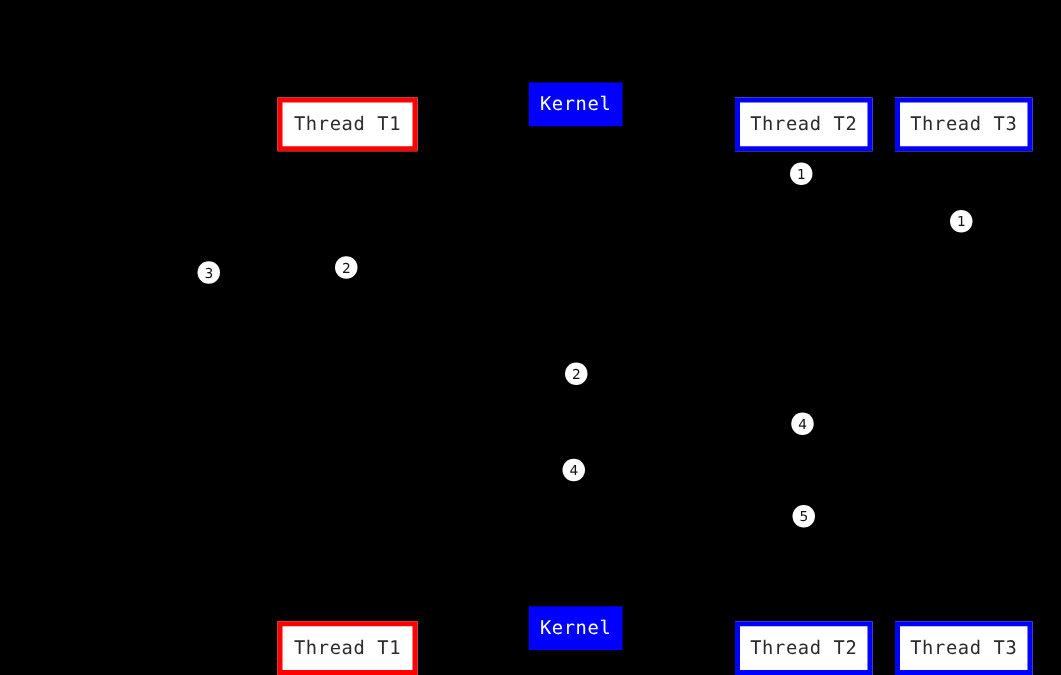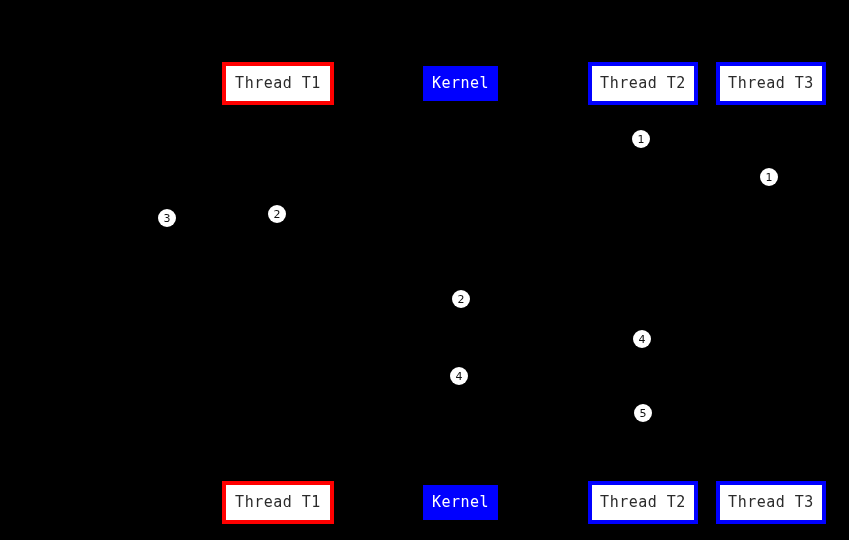--- a/index.html
+++ b/index.html
@@ -28,20 +28,21 @@
     font-size: 15px;
     letter-spacing: 0.5px;
     white-space: nowrap;
     line-height: 1;
   }
   .participant.framed {
     background: #ffffff;
     color: #2b2b2b;
     border-style: solid;
     border-width: 4px;
+    margin-top: 16px;
   }
   .participant.solid {
     color: #ffffff;
     border: none;
   }
 
   
   .lifeline {
     position: absolute;
     width: 1px;

